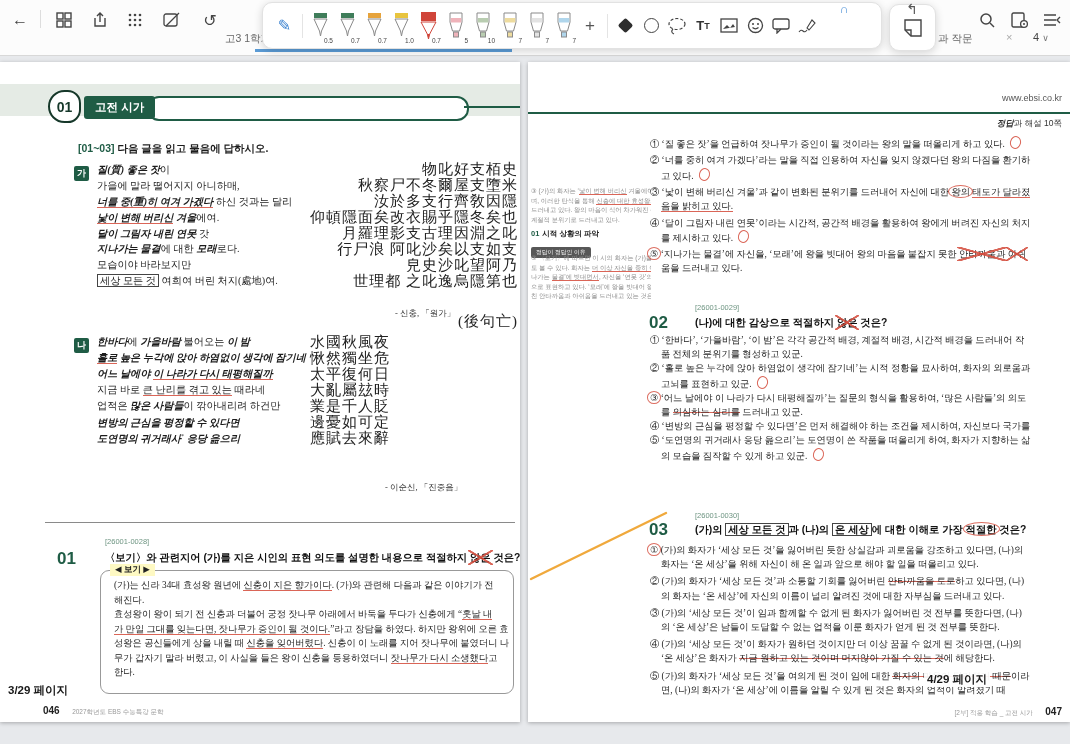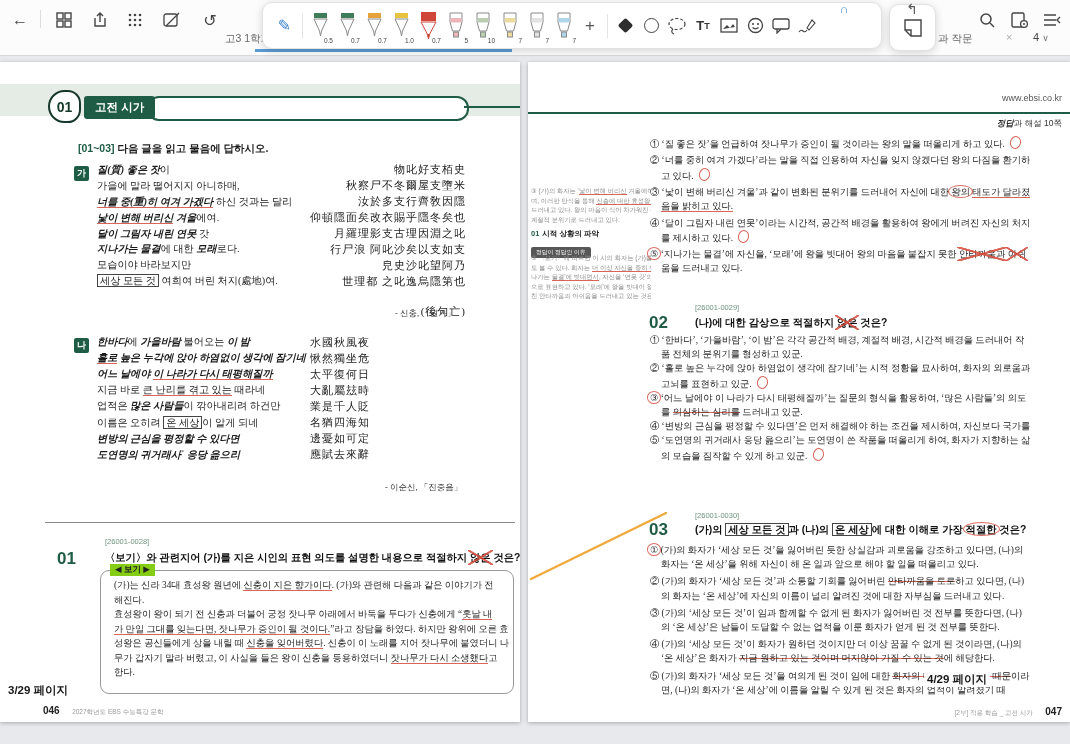--- a/index.html
+++ b/index.html
@@ -37,29 +37,29 @@
   .unittitle{position:absolute;left:84px;top:34px;height:23px;padding:0 11px;background:var(--green);color:#fff;
     font-weight:bold;font-size:11.5px;display:flex;align-items:center;border-radius:3px;z-index:2;}
   .unitpill{position:absolute;left:147px;top:34px;width:318px;height:21px;border:2px solid var(--green);border-radius:12px;background:#fff;}
   .unitline{position:absolute;left:464px;top:44px;width:56px;border-top:2px solid var(--green);}
   .instr{position:absolute;left:78px;top:80px;font-size:10.5px;font-weight:bold;white-space:nowrap;}
   .instr .rng{color:var(--green);}
   .plabel{position:absolute;left:74px;width:15px;height:15px;background:var(--green);color:#fff;font-size:9px;font-weight:bold;
     display:flex;align-items:center;justify-content:center;border-radius:2px;}
   .prow{display:flex;align-items:center;justify-content:space-between;}
   .pko{width:213px;font-size:10.2px;white-space:nowrap;}
-  .phj{font-size:11px;color:#222;letter-spacing:1px;white-space:nowrap;}
+  .phj{font-size:15px;color:#222;letter-spacing:1px;white-space:nowrap;}
   .psrc{position:absolute;font-size:8.5px;color:#333;}
   .fnote{position:absolute;left:90px;top:441px;width:390px;text-align:center;font-size:7.6px;color:#333;white-space:nowrap;}
   .divider{position:absolute;left:45px;top:460px;width:470px;border-top:1.5px solid #8a8a8a;}
   .qcode{font-size:7.5px;color:#6e9582;}
   .qno{font-size:17px;font-weight:bold;color:var(--green);}
   .stem{font-size:10.3px;font-weight:bold;color:#111;white-space:nowrap;}
   .bokibox{position:absolute;left:100px;top:508px;width:412px;height:122px;border:1.2px solid #999;border-radius:9px;}
-  .bokilab{position:absolute;left:110px;top:502px;background:#84cc16;padding:0 5px;font-size:8.5px;font-weight:bold;color:#222;}
+  .bokilab{position:absolute;left:110px;top:502px;background:#fef9c3;padding:0 5px;font-size:8.5px;font-weight:bold;color:#222;}
   .bokitext{position:absolute;left:114px;top:516px;width:388px;}
   .bokitext>div{font-size:9.3px;line-height:14.5px;white-space:nowrap;}
   .pgind{position:absolute;font-size:11.5px;font-weight:bold;color:#181818;background:rgba(255,255,255,.93);padding:0 3px;z-index:4;}
   .bookno{font-size:10px;font-weight:bold;color:#222;}
   .booktitle{font-size:6.5px;color:#999;}
   
   .site{position:absolute;right:8px;top:31px;font-size:9px;color:#555;}
   .greenline{position:absolute;left:0;top:50px;width:542px;border-top:2px solid var(--green);}
   .ansref{position:absolute;right:8px;top:56px;font-size:8.5px;color:#333;}
   .mcol{position:absolute;left:3px;width:120px;overflow:hidden;}
@@ -340,21 +340,21 @@
         <div class="phj">行尸浪 阿叱沙矣以支如支</div>
       </div>
     <div class="prow" style="height:15.9px">
         <div class="pko"><span>모습이야 바라보지만</span></div>
         <div class="phj">皃史沙叱望阿乃</div>
       </div>
     <div class="prow" style="height:15.9px">
         <div class="pko"><span class="boxed">세상 모든 것</span><span> 여희여 버린 처지(處地)여.</span></div>
         <div class="phj">世理都 之叱逸烏隱第也</div>
       </div>
-    <div class="prow" style="height:15.9px;margin-top:14px">
+    <div class="prow" style="height:15.9px;margin-top:24px">
         <div class="pko"></div>
         <div class="phj">(後句亡)</div>
       </div>
   </div>
   <div class="psrc serif" style="left:395px;top:246px">- 신충, 「원가」</div>
 
   <div class="plabel" style="top:276px">나</div>
   <div class="abs serif" style="left:97px;top:272px">
     <div class="prow" style="height:16.1px">
         <div class="pko"><span class="b">한바다</span><span>에 </span><span class="b">가을바람</span><span> 불어오는 </span><span class="b">이 밤</span></div>
@@ -368,24 +368,20 @@
         <div class="pko"><span class="b">어느 날에야 </span><span class="b rline">이 나라가 다시 태평해질까</span></div>
         <div class="phj">太平復何日</div>
       </div>
     <div class="prow" style="height:16.1px">
         <div class="pko"><span>지금 바로 </span><span class="rline">큰 난리를 겪고 있는</span><span> 때라네</span></div>
         <div class="phj">大亂屬玆時</div>
       </div>
     <div class="prow" style="height:16.1px">
         <div class="pko"><span>업적은 </span><span class="b">많은 사람들</span><span>이 깎아내리려 하건만</span></div>
         <div class="phj">業是千人貶</div>
-      </div>
-    <div class="prow" style="height:16.1px">
-        <div class="pko"><span>이름은 오히려 </span><span class="boxed">온 세상</span><span>이 알게 되네</span></div>
-        <div class="phj">名猶四海知</div>
       </div>
     <div class="prow" style="height:16.1px">
         <div class="pko"><span class="b">변방의 근심을 평정할 수 있다면</span></div>
         <div class="phj">邊憂如可定</div>
       </div>
     <div class="prow" style="height:16.1px">
         <div class="pko"><span class="b">도연명의 귀거래사</span><span class="sup">*</span><span class="b"> 응당 읊으리</span></div>
         <div class="phj">應賦去來辭</div>
       </div>
   </div>

